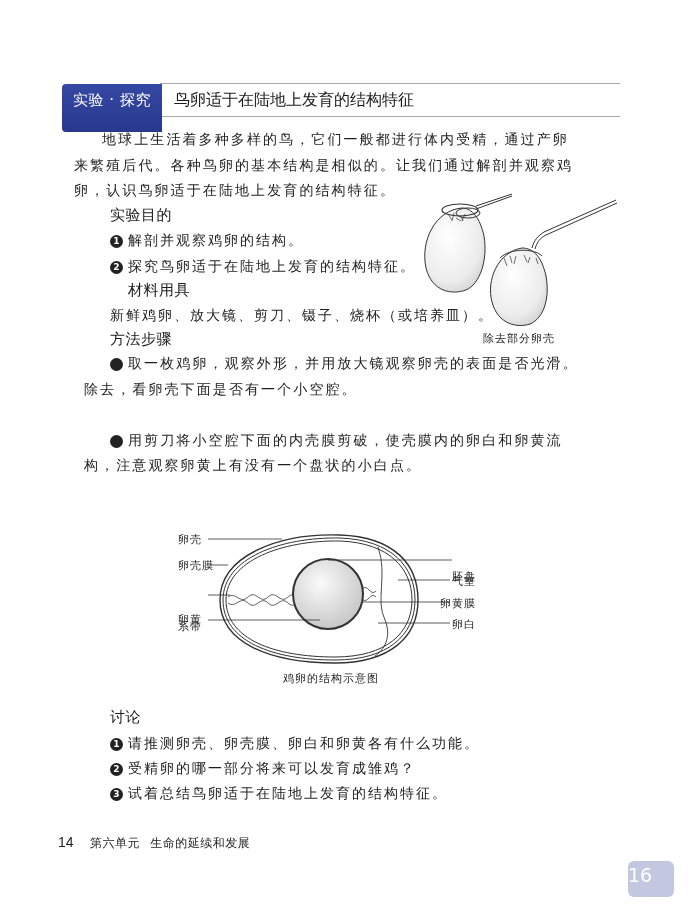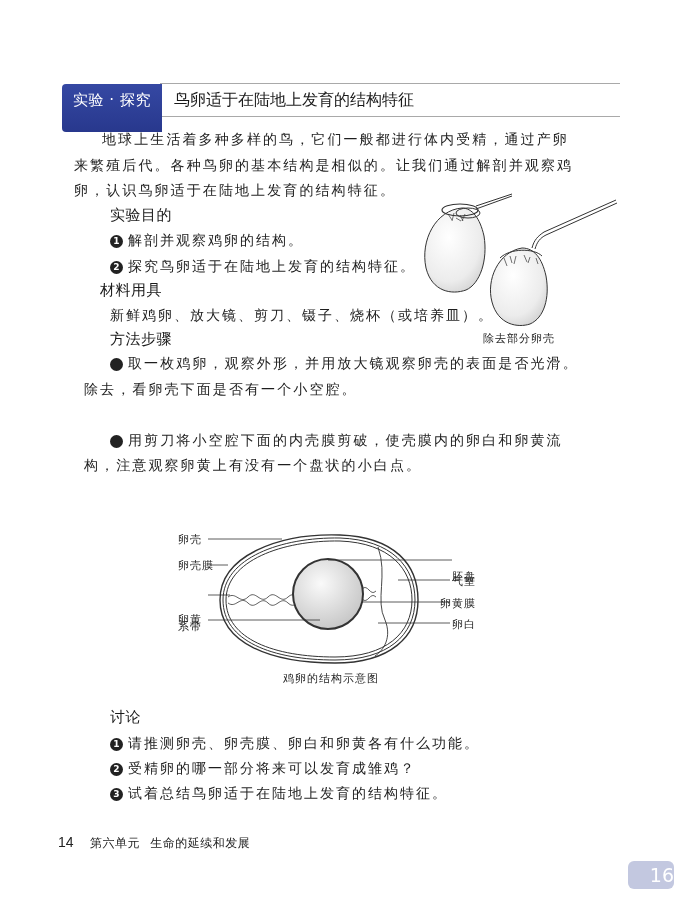--- a/index.html
+++ b/index.html
@@ -39,23 +39,23 @@
   .diag-label { position: absolute; font-size: 11px; letter-spacing: 1px; color: #222; white-space: nowrap; }
 
   .footer-num {
     position: absolute; left: 58px; top: 834px; font-family: "Liberation Sans", sans-serif;
     font-size: 14px; color: #222;
   }
   .footer-text {
     position: absolute; left: 90px; top: 835px; font-size: 12px; color: #222; letter-spacing: 0.5px; word-spacing: 6px;
   }
   .page-badge {
-    position: absolute; left: 628px; top: 861px; width: 46px; height: 28px; border-radius: 6px;
+    position: absolute; left: 628px; top: 861px; width: 46px; height: 36px; border-radius: 6px;
     background: #c3c8e0; color: #ffffff; font-family: "DejaVu Sans", "Liberation Sans", sans-serif;
-    font-size: 19px; line-height: 28px; text-align: right;
+    font-size: 19px; line-height: 28px; text-align: left;
   }
 </style>
 </head>
 <body>
 
 <div class="hdr-line" style="top:83px;"></div>
 <div class="hdr-line" style="top:116px;"></div>
 <div class="hdr-badge">实验 · 探究</div>
 <div class="hdr-title">鸟卵适于在陆地上发育的结构特征</div>
 
@@ -66,21 +66,21 @@
 </div>
 
 <div class="sec-head" style="left:110px; top:206px;">实验目的</div>
 <div class="item" style="left:110px; top:230px;">
   <span class="num">1</span><span>解剖并观察鸡卵的结构。</span>
 </div>
 <div class="item" style="left:110px; top:256px;">
   <span class="num">2</span><span>探究鸟卵适于在陆地上发育的结构特征。</span>
 </div>
 
-<div class="sec-head" style="left:100px; top:281px;">材料用具</div>
+<div class="sec-head" style="left:128px; top:281px;">材料用具</div>
 <div class="item" style="left:110px; top:305px;">新鲜鸡卵、放大镜、剪刀、镊子、烧杯（或培养皿）。</div>
 
 <svg class="abs" style="left:410px; top:180px;" width="220" height="150" viewBox="0 0 220 150">
   <defs>
     <radialGradient id="eggShade" cx="0.4" cy="0.35" r="0.75">
       <stop offset="0" stop-color="#ffffff"></stop>
       <stop offset="0.7" stop-color="#ececec"></stop>
       <stop offset="1" stop-color="#cfcfcf"></stop>
     </radialGradient>
   </defs>

